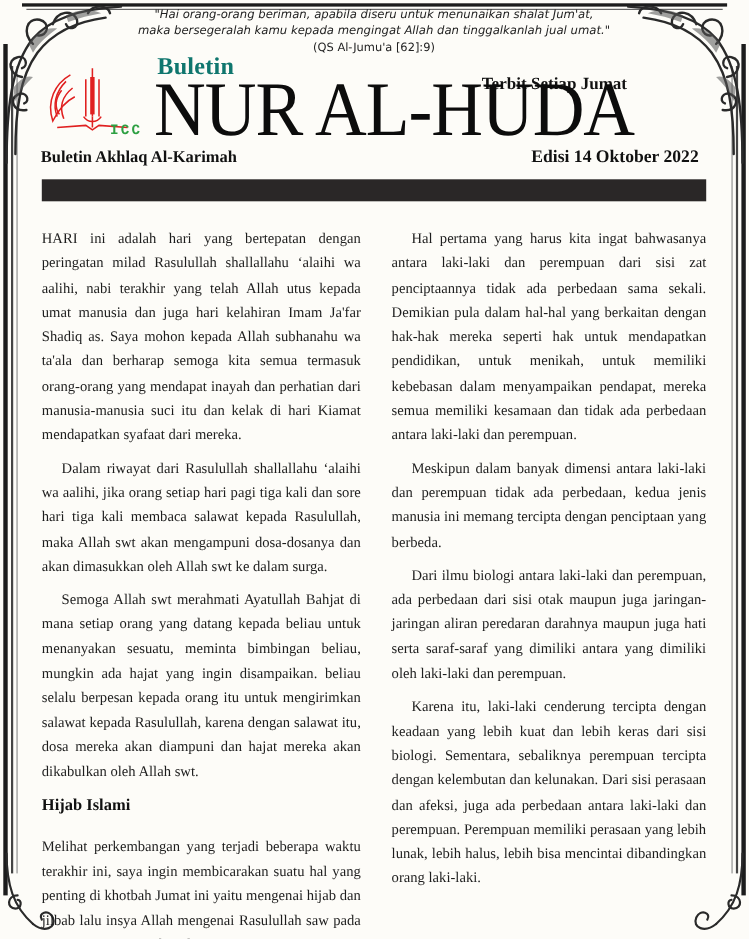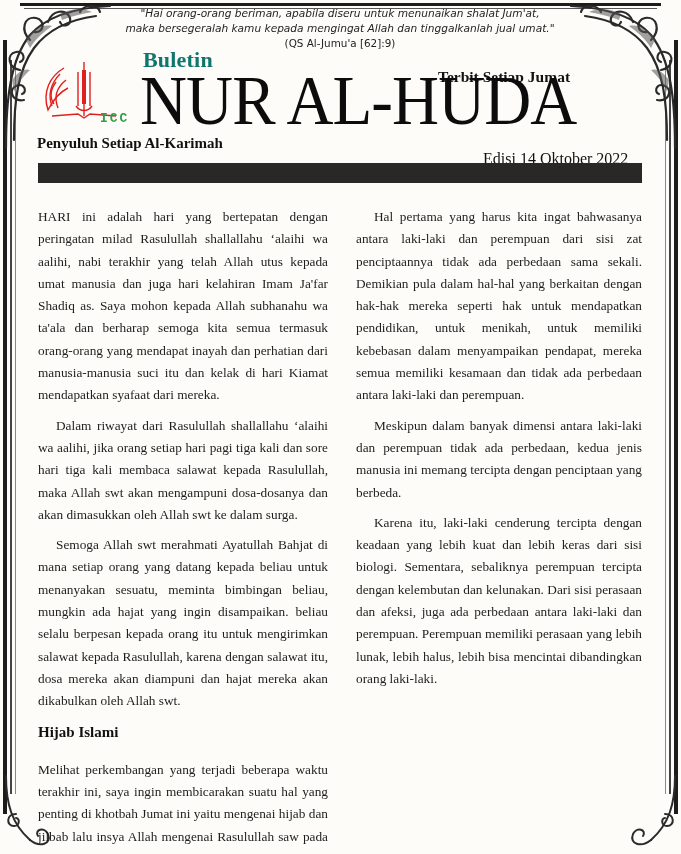--- a/index.html
+++ b/index.html
@@ -57,22 +57,22 @@
     position:absolute; left:62px; top:31px;
     font-family:Liberation Mono, monospace; font-weight:bold;
     font-size:13px; color:#2ea043; letter-spacing:2px;margin-top:22px;
   }
   .tagline {
     position:absolute; left:37px; top:135px;
     font-family:"Liberation Serif", serif; font-weight:bold;
     font-size:15px; color:#111;
   }
   .edition {
-    position:absolute; left:483px; top:150px;
-    font-family:"Liberation Serif", serif; font-weight:normal;
+    position:absolute; left:483px; top:134px;
+    font-family:"Liberation Serif", serif; font-weight:bold;
     font-size:16px; color:#111;
   }
   .dark-bar {
     position:absolute; left:38px; top:163px; width:604px; height:20px;
     background:#2a2727;
   }
 
   
   .col {
     position:absolute; top:206px;
@@ -175,29 +175,30 @@
       <path d="M14 58 L40 56 L46 60 L52 56 L78 58"></path>
     </g>
     <rect x="44" y="12" width="4" height="34" fill="#e02020"></rect>
   </svg>
   <span class="icc">ICC</span>
 </div>
 
 <div class="buletin">Buletin</div>
 <div class="terbit">Terbit Setiap Jumat</div>
 <div class="masthead">NUR AL-HUDA</div>
-<div class="tagline">Penyuluh Setiap Al-Karimah</div>
+<div class="tagline">Buletin Akhlaq Al-Karimah</div>
 <div class="edition">Edisi 14 Oktober 2022</div>
 <div class="dark-bar"></div>
 
 <div class="col col-left">
   <p>HARI ini adalah hari yang bertepatan dengan peringatan milad Rasulullah shallallahu ‘alaihi wa aalihi, nabi terakhir yang telah Allah utus kepada umat manusia dan juga hari kelahiran Imam Ja'far Shadiq as. Saya mohon kepada Allah subhanahu wa ta'ala dan berharap semoga kita semua termasuk orang-orang yang mendapat inayah dan perhatian dari manusia-manusia suci itu dan kelak di hari Kiamat mendapatkan syafaat dari mereka.</p>
   <p class="indent">Dalam riwayat dari Rasulullah shallallahu ‘alaihi wa aalihi, jika orang setiap hari pagi tiga kali dan sore hari tiga kali membaca salawat kepada Rasulullah, maka Allah swt akan mengampuni dosa-dosanya dan akan dimasukkan oleh Allah swt ke dalam surga.</p>
   <p class="indent">Semoga Allah swt merahmati Ayatullah Bahjat di mana setiap orang yang datang kepada beliau untuk menanyakan sesuatu, meminta bimbingan beliau, mungkin ada hajat yang ingin disampaikan. beliau selalu berpesan kepada orang itu untuk mengirimkan salawat kepada Rasulullah, karena dengan salawat itu, dosa mereka akan diampuni dan hajat mereka akan dikabulkan oleh Allah swt.</p>
   <h3>Hijab Islami</h3>
   <p>Melihat perkembangan yang terjadi beberapa waktu terakhir ini, saya ingin membicarakan suatu hal yang penting di khotbah Jumat ini yaitu mengenai hijab dan jilbab lalu insya Allah mengenai Rasulullah saw pada Jumat-Jumat yang akan datang, saya ingin</p>
 </div>
 
 <div class="col col-right">
   <p class="indent">Hal pertama yang harus kita ingat bahwasanya antara laki-laki dan perempuan dari sisi zat penciptaannya tidak ada perbedaan sama sekali. Demikian pula dalam hal-hal yang berkaitan dengan hak-hak mereka seperti hak untuk mendapatkan pendidikan, untuk menikah, untuk memiliki kebebasan dalam menyampaikan pendapat, mereka semua memiliki kesamaan dan tidak ada perbedaan antara laki-laki dan perempuan.</p>
   <p class="indent">Meskipun dalam banyak dimensi antara laki-laki dan perempuan tidak ada perbedaan, kedua jenis manusia ini memang tercipta dengan penciptaan yang berbeda.</p>
+  <p class="indent">Dari ilmu biologi antara laki-laki dan perempuan, ada perbedaan dari sisi otak maupun juga jaringan-jaringan aliran peredaran darahnya maupun juga hati serta saraf-saraf yang dimiliki antara yang dimiliki oleh laki-laki dan perempuan.</p>
   <p class="indent">Karena itu, laki-laki cenderung tercipta dengan keadaan yang lebih kuat dan lebih keras dari sisi biologi. Sementara, sebaliknya perempuan tercipta dengan kelembutan dan kelunakan. Dari sisi perasaan dan afeksi, juga ada perbedaan antara laki-laki dan perempuan. Perempuan memiliki perasaan yang lebih lunak, lebih halus, lebih bisa mencintai dibandingkan orang laki-laki.</p>
 </div>
 
 </body></html>

